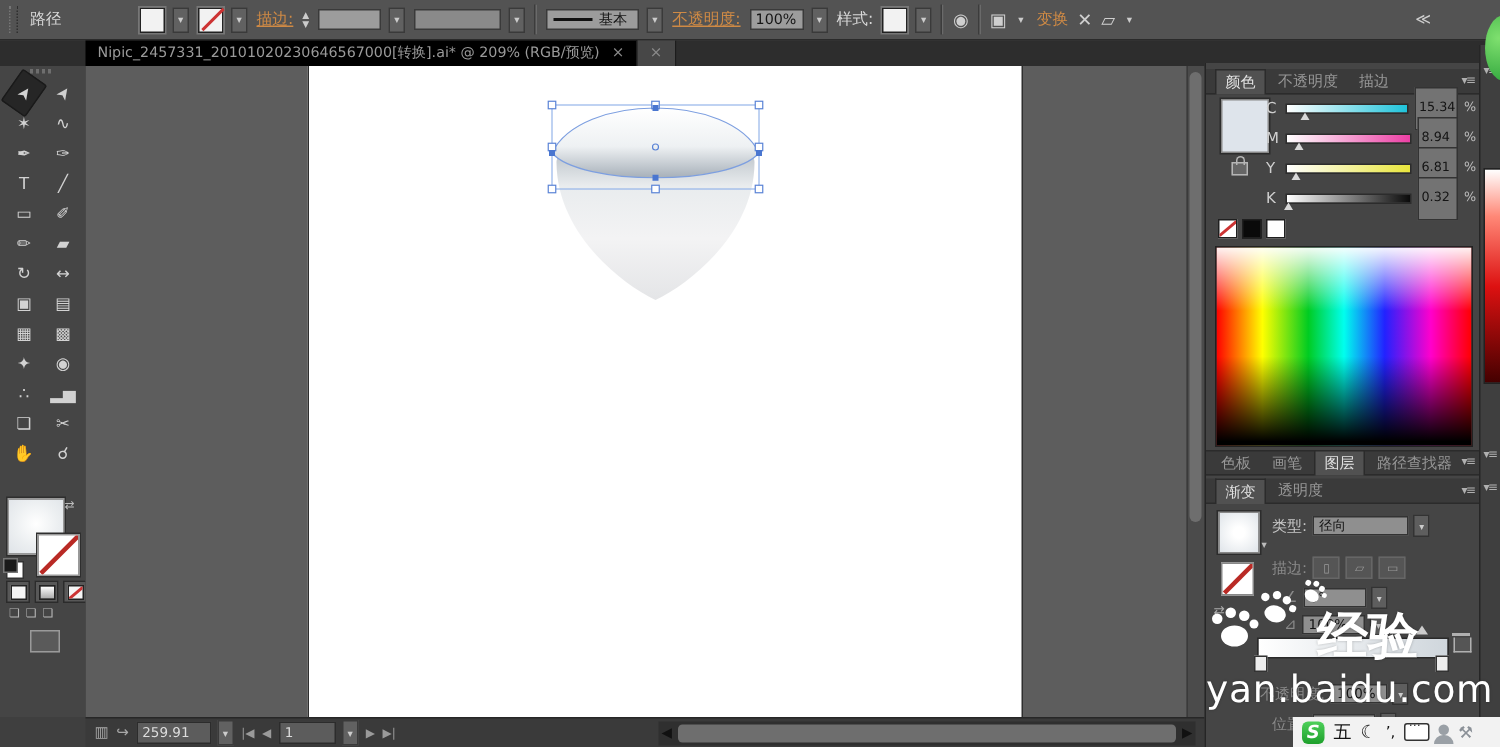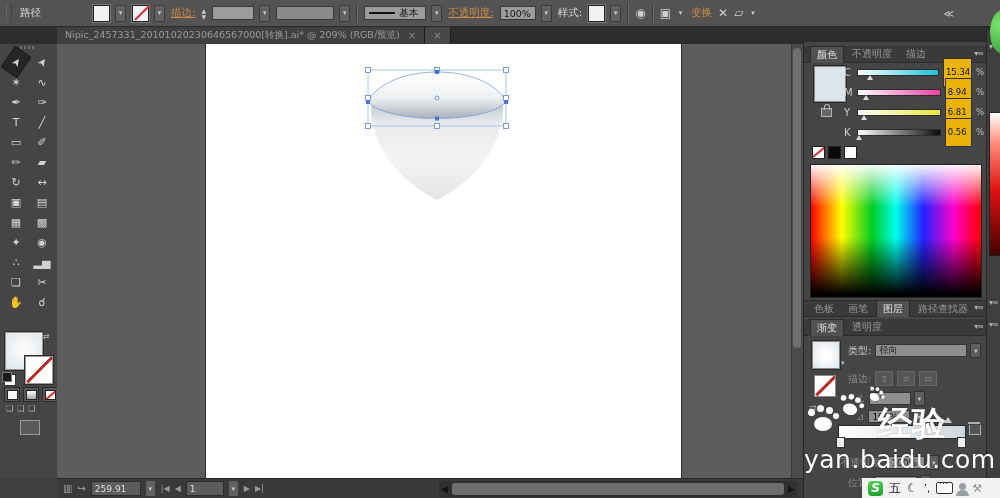--- a/index.html
+++ b/index.html
@@ -21,21 +21,21 @@
   .stepper{display:flex;flex-direction:column;gap:1px;}
   .stepper span{font-size:6px;line-height:5px;color:#ccc;}
   .vsep{width:1px;height:20px;background:#3c3c3c;border-right:1px solid #6a6a6a;}
   .cicon{color:#cfcfcf;font-size:12px;}
   .linefld{width:62px;height:14px;background:#9c9c9c;border:1px solid #3a3a3a;display:flex;align-items:center;gap:4px;padding:0 4px;box-sizing:border-box;}
   .linefld i{display:block;width:26px;height:2px;background:#111;}
   .linefld b{color:#161616;font-weight:normal;font-size:9.5px;}
   
   #tabbar{position:absolute;left:0;top:27px;width:1000px;height:17px;background:#2d2d2d;border-bottom:1px solid #1f1f1f;}
   #doc-tabs{position:absolute;left:57px;top:0;height:17px;display:flex;}
-  .dtab{display:flex;align-items:center;gap:8px;height:17px;padding:0 8px;background:#404040;
+  .dtab{display:flex;align-items:center;gap:8px;height:17px;padding:0 8px;background:#000000;
         border-right:1px solid #1c1c1c;color:#9a9a9a;font-size:9.5px;white-space:nowrap;cursor:pointer;}
   .dtab.act{background:#474747;color:#cfcfcf;}
   .dtab .x{color:#8a8a8a;font-size:10px;}
   
   #toolbar{position:absolute;left:0;top:44px;width:57px;height:434px;background:#454545;border-right:1px solid #262626;}
   #toolbar .tgrip{position:absolute;left:20px;top:2px;width:16px;height:3px;
      background:repeating-linear-gradient(90deg,#6e6e6e 0 2px,transparent 2px 4px);}
   #tools-grid{position:absolute;left:3px;top:8px;width:52px;display:grid;grid-template-columns:26px 26px;grid-auto-rows:20px;}
   .tool{display:flex;align-items:center;justify-content:center;color:#d2d2d2;font-size:11px;cursor:pointer;border-radius:2px;}
   .tool.act{background:#262626;box-shadow:inset 0 0 0 1px #1a1a1a;}
@@ -78,21 +78,21 @@
   .ptab.act{background:#515151;color:#e2e2e2;border:1px solid #2b2b2b;border-bottom:none;}
   .pmenu{position:absolute;right:3px;top:3px;color:#b0b0b0;font-size:8px;letter-spacing:-1px;cursor:pointer;}
   #colorSwatchBig{position:absolute;left:10px;top:24px;width:30px;height:34px;border:1px solid #888;box-shadow:0 0 0 1px #2c2c2c;}
   .lock{position:absolute;left:17px;top:66px;width:9px;height:7px;border:1px solid #b5b5b5;background:#666;}
   .lock:before{content:"";position:absolute;left:1.5px;top:-5px;width:4px;height:5px;border:1.5px solid #b5b5b5;border-bottom:none;border-radius:4px 4px 0 0;}
   #cmyk-rows{position:absolute;left:40px;top:24px;width:140px;display:flex;flex-direction:column;gap:8px;}
   .crow{display:flex;align-items:center;gap:4px;height:12px;}
   .crow .cl{width:10px;color:#cfcfcf;font-size:10px;}
   .track{position:relative;width:88px;height:5px;border:1px solid #2c2c2c;}
   .track .th{position:absolute;top:5px;width:0;height:0;border-left:3.5px solid transparent;border-right:3.5px solid transparent;border-bottom:5px solid #d9d9d9;}
-  .cval{width:29px;height:29px;background:#eab308;border:1px solid #333;color:#141414;font-size:8.5px;display:flex;align-items:center;padding:0 2px;box-sizing:border-box;}
+  .cval{width:29px;height:29px;background:#737373;border:1px solid #333;color:#141414;font-size:8.5px;display:flex;align-items:center;padding:0 2px;box-sizing:border-box;}
   .pct{color:#bdbdbd;font-size:8.5px;}
   #miniSw{position:absolute;left:8px;top:104px;display:flex;gap:3px;}
   .msw{width:11px;height:11px;border:1px solid #1f1f1f;background:#fff;position:relative;overflow:hidden;}
   .msw.none:after{content:"";position:absolute;left:-2px;top:4px;width:16px;height:1.5px;background:#c33;transform:rotate(-40deg);}
   .msw.black{background:#0a0a0a;}
   #spectrum{position:absolute;left:6px;top:122px;width:170px;height:132px;border:1px solid #222;
      background:linear-gradient(to bottom,rgba(255,255,255,.95),rgba(255,255,255,0) 32%,rgba(0,0,0,0) 55%,#000 98%),
                 linear-gradient(to right,#ff0000,#ffff00 18%,#00cc22 36%,#00ffee 50%,#2222ff 66%,#ff00cc 84%,#ff0000);}
   #midtabs{position:absolute;left:0;top:258px;width:182px;height:17px;background:#3a3a3a;border-top:1px solid #2b2b2b;border-bottom:1px solid #2b2b2b;display:flex;align-items:center;padding-left:4px;gap:2px;box-sizing:border-box;}
   
@@ -348,21 +348,21 @@
             <span class="th" style="left: calc(6.81% - 3px);"></span>
           </span>
           <span class="cval">6.81</span>
           <span class="pct">%</span>
         </div>
         <div class="crow">
           <span class="cl">K</span>
           <span class="track" style="background: linear-gradient(to right, rgb(255, 255, 255), rgb(10, 10, 10));">
             <span class="th" style="left: calc(0.56% - 3px);"></span>
           </span>
-          <span class="cval">0.56</span>
+          <span class="cval">0.32</span>
           <span class="pct">%</span>
         </div>
       </div>
     <div id="miniSw">
       <span class="msw none"></span>
       <span class="msw black"></span>
       <span class="msw"></span>
     </div>
     <div id="spectrum"></div>
 
@@ -379,21 +379,21 @@
           <span class="ptab act">渐变</span>
           <span class="ptab">透明度</span>
         </div>
       <div class="pmenu" style="top:3px">▾≡</div>
       <div id="gradProxy"></div>
       <div id="gradProxyDd">▾</div>
       <div id="gStroke"></div>
       <div id="gRev">⇄</div>
       <div class="grow" style="left:44px;top:24px">
         <span class="glbl">类型:</span>
-        <span class="gfld" style="width:92px">径向</span>
+        <span class="gfld" style="width:64px">径向</span>
         <span class="gdd">▾</span>
       </div>
       <div class="grow" style="left:44px;top:52px">
         <span class="glbl dim">描边:</span>
         <span class="sbtn">▯</span>
         <span class="sbtn">▱</span>
         <span class="sbtn">▭</span>
       </div>
       <div class="grow" style="left:52px;top:72px">
         <span class="glbl dim">∠</span>

